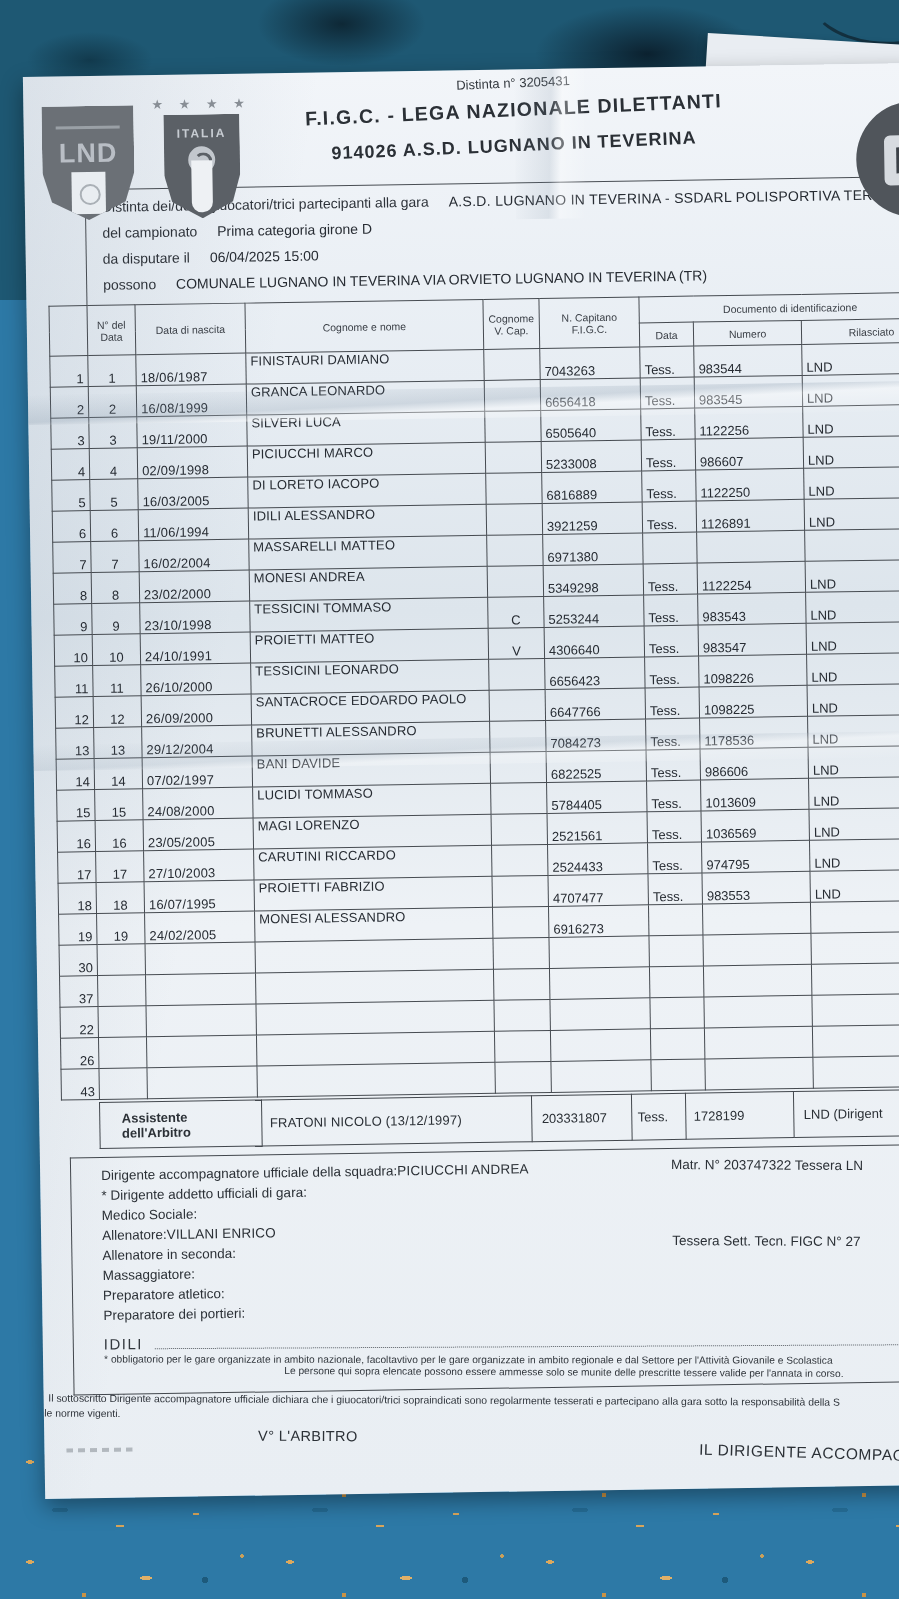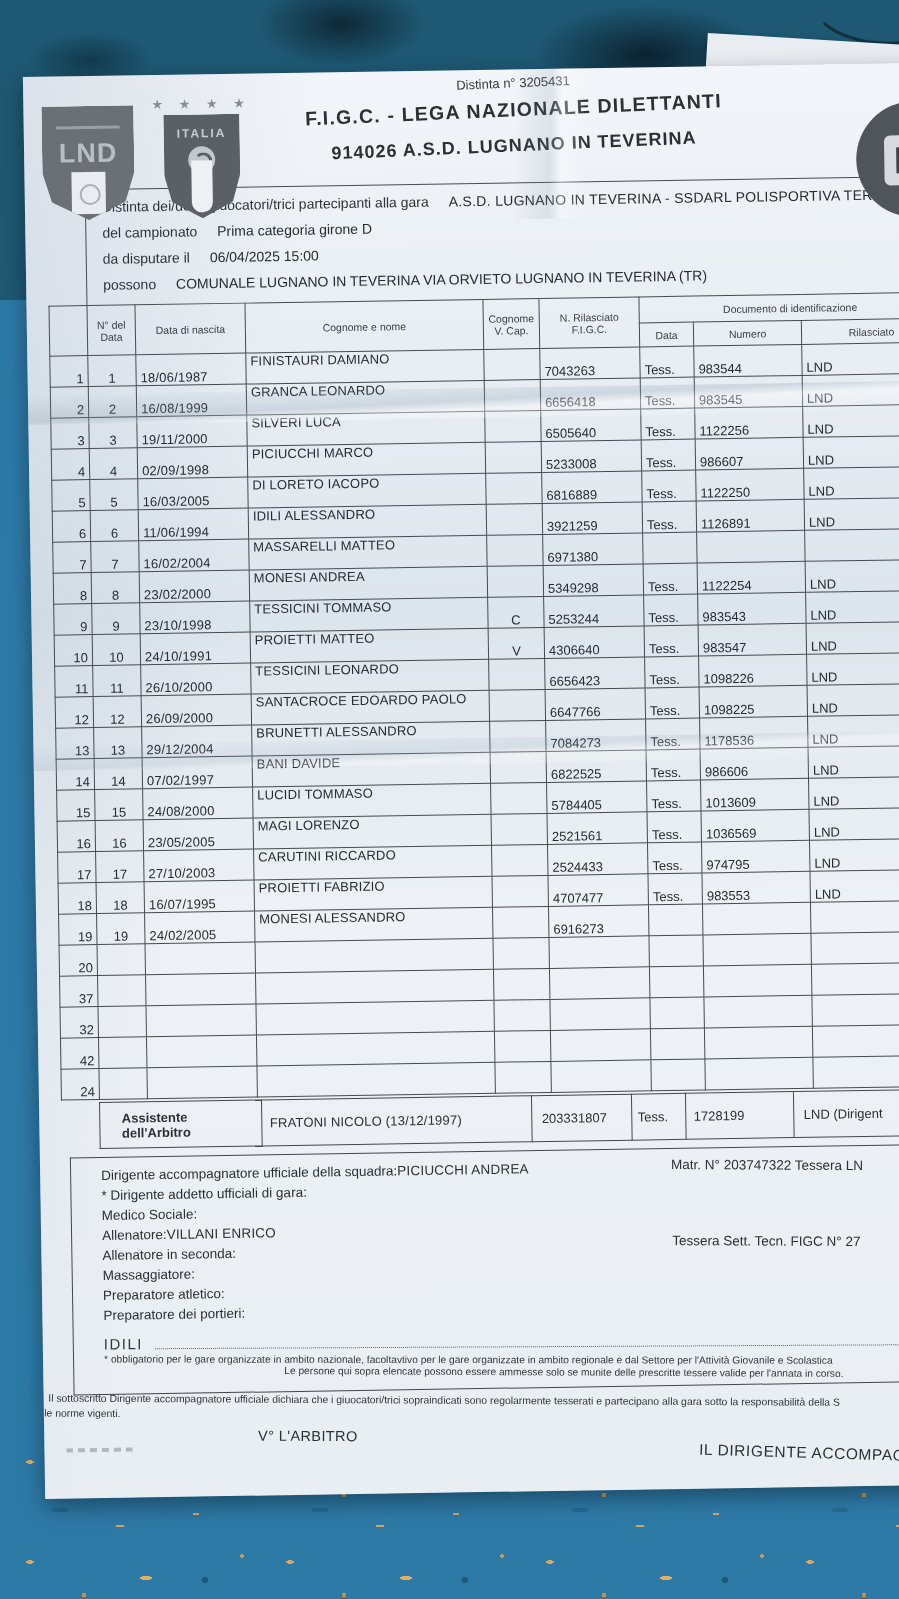--- a/index.html
+++ b/index.html
@@ -223,21 +223,21 @@
           <span>N° del</span><br>
           <span>Data</span>
         </th>
         <th rowspan="2">Data di nascita</th>
         <th rowspan="2">Cognome e nome</th>
         <th rowspan="2">
           <span>Cognome</span><br>
           <span>V. Cap.</span>
         </th>
         <th rowspan="2">
-          <span>N. Rilasciato</span><br>
+          <span>N. Capitano</span><br>
           <span>F.I.G.C.</span>
         </th>
         <th colspan="3">Documento di identificazione</th>
       </tr>
       <tr class="h2">
         <th>Data</th>
         <th>Numero</th>
         <th>Rilasciato</th>
       </tr>
     </thead>
@@ -445,21 +445,21 @@
           <td class="ruolo">19</td>
           <td class="date">24/02/2005</td>
           <td class="name">MONESI ALESSANDRO</td>
           <td class="cap"></td>
           <td class="matr">6916273</td>
           <td class="tipo"></td>
           <td class="numero"></td>
           <td class="ril"></td>
         </tr>
         <tr>
-          <td class="outer">20</td>
+          <td class="outer">30</td>
           <td class="ruolo"></td>
           <td class="date"></td>
           <td class="name"></td>
           <td class="cap"></td>
           <td class="matr"></td>
           <td class="tipo"></td>
           <td class="numero"></td>
           <td class="ril"></td>
         </tr>
         <tr>
@@ -467,43 +467,43 @@
           <td class="ruolo"></td>
           <td class="date"></td>
           <td class="name"></td>
           <td class="cap"></td>
           <td class="matr"></td>
           <td class="tipo"></td>
           <td class="numero"></td>
           <td class="ril"></td>
         </tr>
         <tr>
-          <td class="outer">32</td>
+          <td class="outer">22</td>
           <td class="ruolo"></td>
           <td class="date"></td>
           <td class="name"></td>
           <td class="cap"></td>
           <td class="matr"></td>
           <td class="tipo"></td>
           <td class="numero"></td>
           <td class="ril"></td>
         </tr>
         <tr>
-          <td class="outer">42</td>
+          <td class="outer">26</td>
           <td class="ruolo"></td>
           <td class="date"></td>
           <td class="name"></td>
           <td class="cap"></td>
           <td class="matr"></td>
           <td class="tipo"></td>
           <td class="numero"></td>
           <td class="ril"></td>
         </tr>
         <tr>
-          <td class="outer">24</td>
+          <td class="outer">43</td>
           <td class="ruolo"></td>
           <td class="date"></td>
           <td class="name"></td>
           <td class="cap"></td>
           <td class="matr"></td>
           <td class="tipo"></td>
           <td class="numero"></td>
           <td class="ril"></td>
         </tr>
       </tbody>

